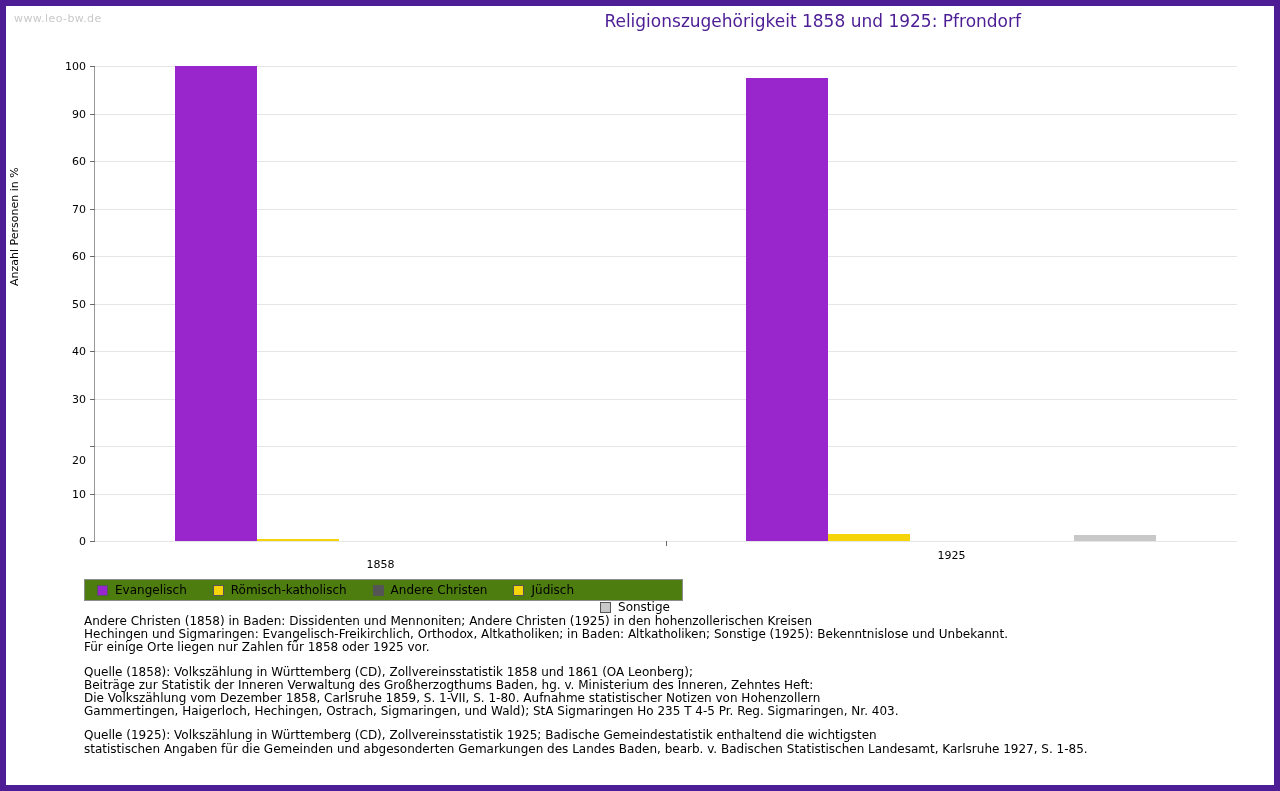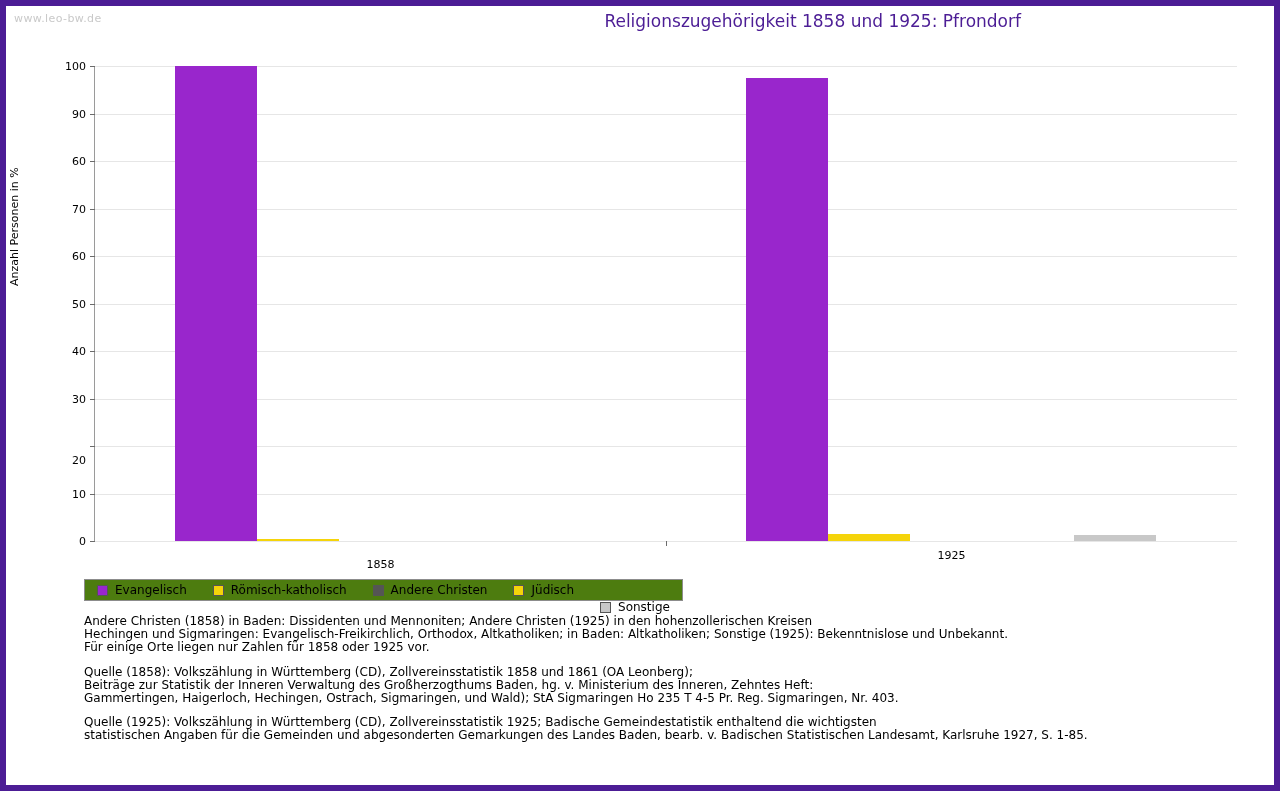--- a/index.html
+++ b/index.html
@@ -223,20 +223,21 @@
 
   <div id="notes">
       <div class="para">
         <div class="line">Andere Christen (1858) in Baden: Dissidenten und Mennoniten; Andere Christen (1925) in den hohenzollerischen Kreisen</div>
         <div class="line">Hechingen und Sigmaringen: Evangelisch-Freikirchlich, Orthodox, Altkatholiken; in Baden: Altkatholiken; Sonstige (1925): Bekenntnislose und Unbekannt.</div>
         <div class="line">Für einige Orte liegen nur Zahlen für 1858 oder 1925 vor.</div>
       </div>
       <div class="para">
         <div class="line">Quelle (1858): Volkszählung in Württemberg (CD), Zollvereinsstatistik 1858 und 1861 (OA Leonberg);</div>
         <div class="line">Beiträge zur Statistik der Inneren Verwaltung des Großherzogthums Baden, hg. v. Ministerium des Inneren, Zehntes Heft:</div>
+        <div class="line">Die Volkszählung vom Dezember 1858, Carlsruhe 1859, S. 1-VII, S. 1-80. Aufnahme statistischer Notizen von Hohenzollern</div>
         <div class="line">Gammertingen, Haigerloch, Hechingen, Ostrach, Sigmaringen, und Wald); StA Sigmaringen Ho 235 T 4-5 Pr. Reg. Sigmaringen, Nr. 403.</div>
       </div>
       <div class="para">
         <div class="line">Quelle (1925): Volkszählung in Württemberg (CD), Zollvereinsstatistik 1925; Badische Gemeindestatistik enthaltend die wichtigsten</div>
         <div class="line">statistischen Angaben für die Gemeinden und abgesonderten Gemarkungen des Landes Baden, bearb. v. Badischen Statistischen Landesamt, Karlsruhe 1927, S. 1-85.</div>
       </div>
     </div>
 
 </div>
 

